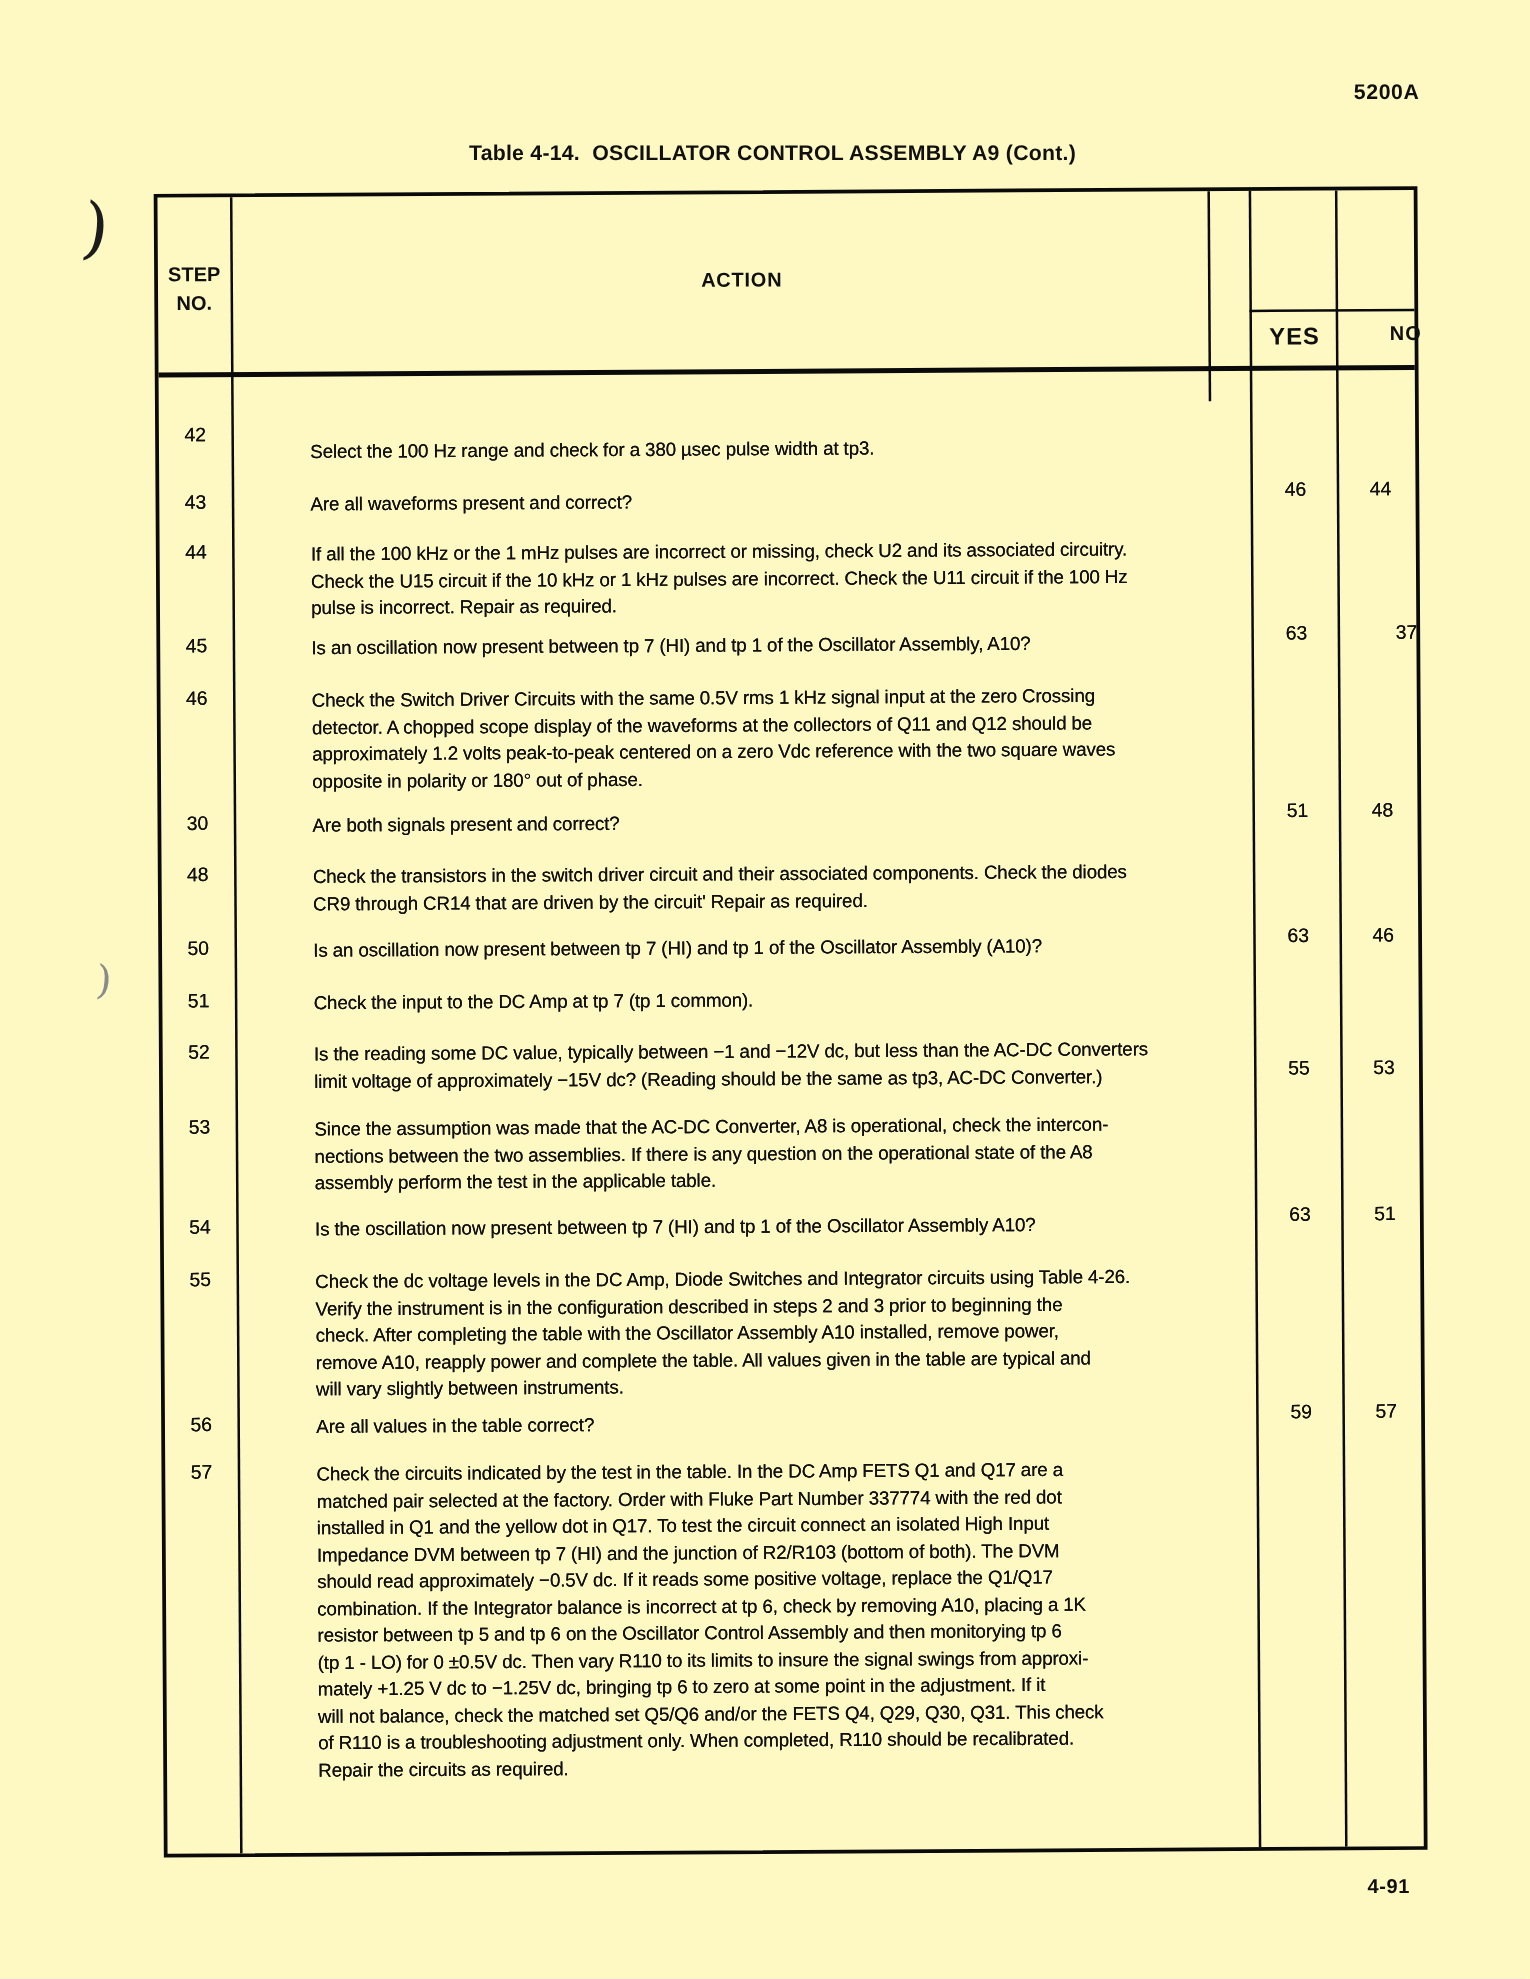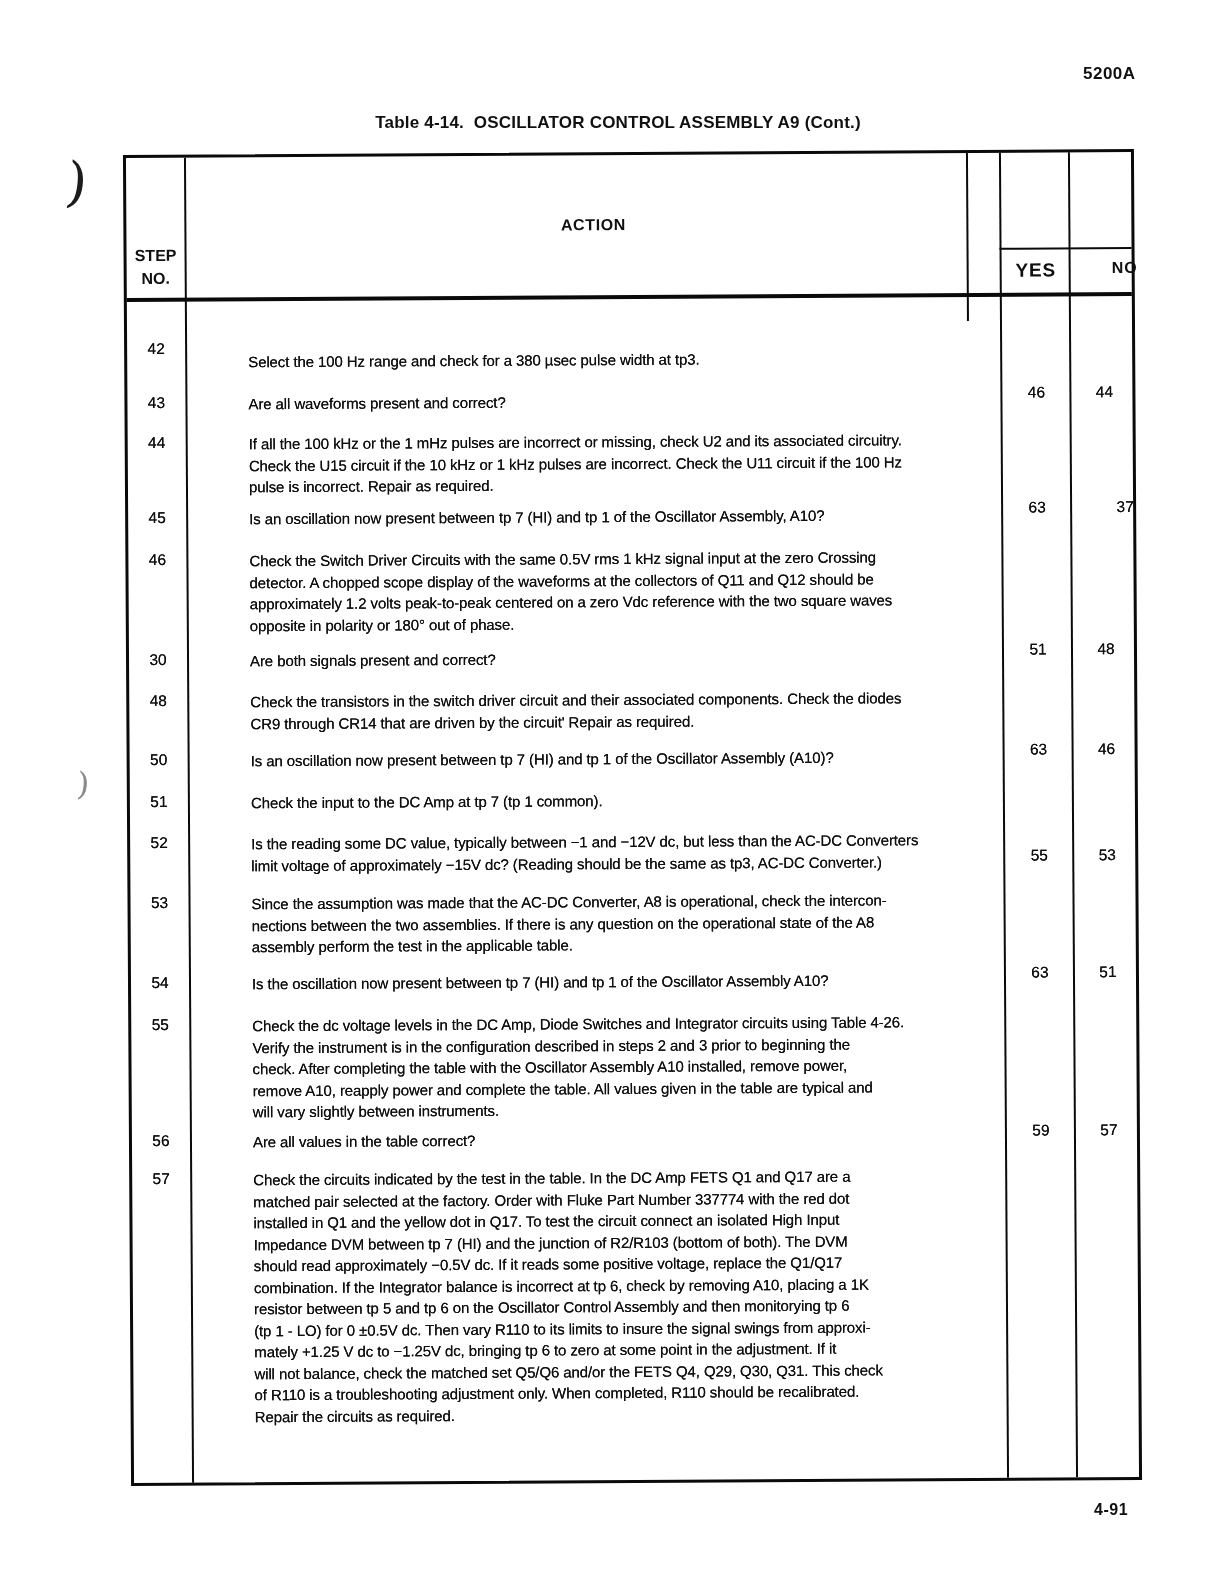--- a/index.html
+++ b/index.html
@@ -1,17 +1,17 @@
 <!DOCTYPE html>
 <html><head>
 <meta charset="utf-8">
 <style>
   html,body{margin:0;padding:0;background:#e8e8e8;}
   .page{
-    position:relative;width:1224px;height:1583px;background:#ffffff;
+    position:relative;width:1224px;height:1583px;background:#fef9c3;
     font-family:"Liberation Sans",sans-serif;color:#101010;overflow:hidden;
     margin:0 auto;
   }
   .page *{box-sizing:border-box;}
   .doc-code{position:absolute;left:1083px;top:64px;font-size:17px;font-weight:bold;letter-spacing:.5px;}
   .title{position:absolute;left:0;top:113px;width:1224px;text-align:center;font-size:17px;font-weight:bold;letter-spacing:.2px;transform:translateX(6px);white-space:pre;}
   .page-num{position:absolute;left:1094px;top:1501px;font-size:16px;font-weight:bold;letter-spacing:.5px;}
   .scan-mark{position:absolute;font-family:"DejaVu Serif",serif;line-height:1;user-select:none;}
   .mark1{left:66px;top:156px;font-size:54px;color:#1c1c1c;transform:rotate(7deg);}
   .mark2{left:77px;top:768px;font-size:32px;color:#8a8a8a;transform:rotate(5deg);}
@@ -25,21 +25,21 @@
   .vline{position:absolute;top:0;bottom:0;width:2px;background:#0a0a0a;}
   .v-step{left:58px;}
   .v-action{left:873px;}
   .v-yesno{left:942px;}
   .v-quirk{left:840px;top:0;bottom:auto;height:168px;}
   .hline{position:absolute;background:#0a0a0a;height:2px;}
   .h-goto-bottom{left:873px;right:0;top:95px;}
   .h-header-bottom{left:0;right:0;top:140px;height:4px;}
 
   .hdr{position:absolute;font-weight:bold;text-align:center;}
-  .hdr-step{left:0;width:58px;top:51px;font-size:16px;line-height:23px;white-space:pre-line;margin-top:35px;}
+  .hdr-step{left:0;width:58px;top:51px;font-size:16px;line-height:23px;white-space:pre-line;}
   .hdr-action{left:61px;width:812px;top:61px;font-size:16px;letter-spacing:.6px;}
   .hdr-goto{left:876px;right:2px;top:10px;font-size:15.5px;line-height:20px;white-space:pre-line;}
   .hdr-yes{left:876px;width:66px;top:107px;font-size:19px;letter-spacing:.8px;}
   .hdr-no{left:966px;width:64px;top:107px;font-size:16px;letter-spacing:.8px;}
 
   .row-step{position:absolute;left:0;width:58px;text-align:center;font-size:15.5px;text-shadow:0 0 .3px currentColor;}
   .row-action{position:absolute;left:121px;width:762px;font-size:15px;line-height:21.5px;letter-spacing:-.1px;white-space:pre-line;text-shadow:0 0 .3px currentColor;}
   .row-yes{position:absolute;left:876px;width:66px;text-align:center;font-size:15.5px;text-shadow:0 0 .3px currentColor;}
   .row-no{position:absolute;left:945px;width:64px;text-align:center;font-size:15.5px;text-shadow:0 0 .3px currentColor;}
 </style>

